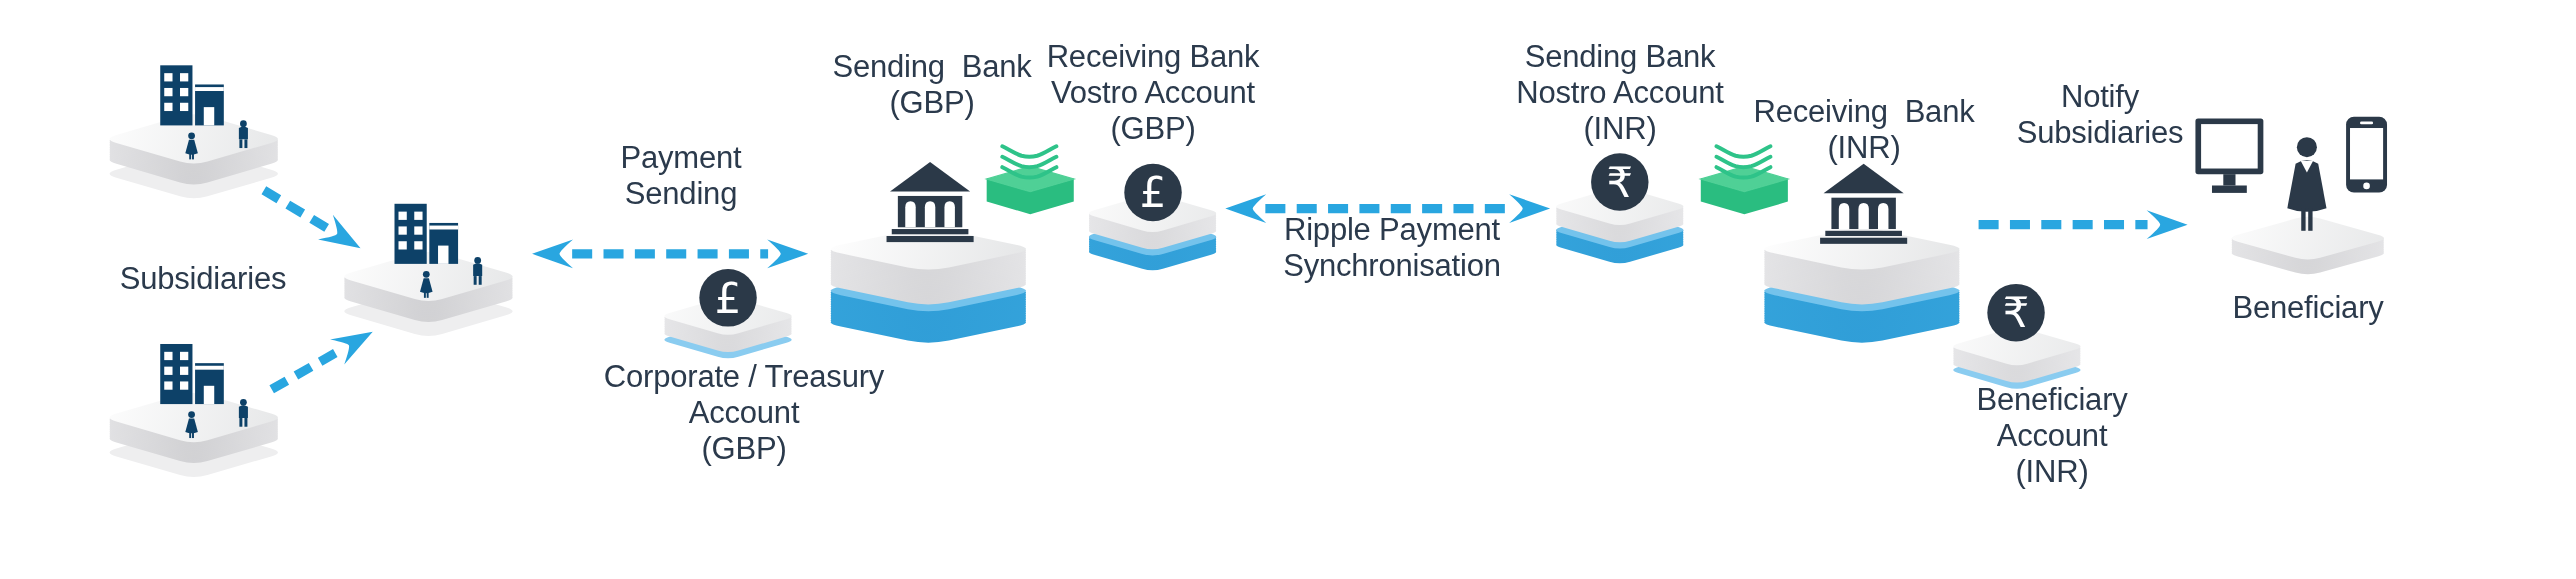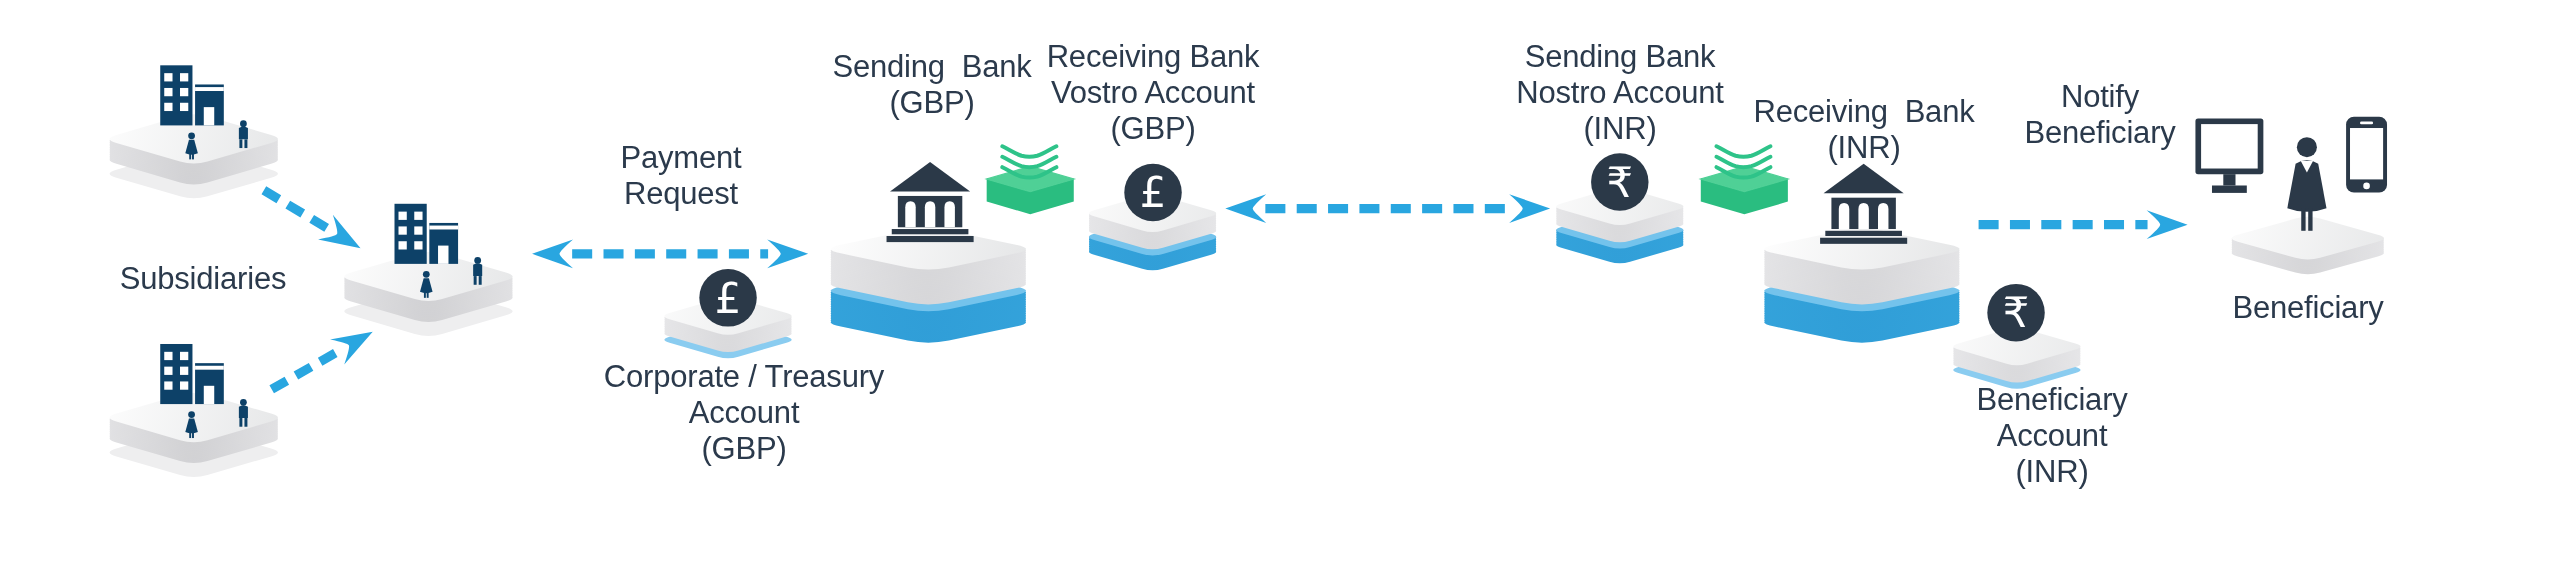--- a/index.html
+++ b/index.html
@@ -325,34 +325,36 @@
   <g>
     <use href="#platform-plain" x="2650" y="247"></use>
     <use href="#icon-monitor" x="2521" y="136"></use>
     <use href="#icon-phone" x="2694" y="134"></use>
     <use href="#p-woman-large" x="2649" y="265"></use>
   </g>
 </svg>
 
 <div class="label" style="left:203px;top:261px">Subsidiaries</div>
 <div class="label" style="left:681px;top:140px">Payment
-Request</div>
+Sending</div>
 <div class="label" style="left:744px;top:359px">Corporate / Treasury
 Account
 (GBP)</div>
 <div class="label" style="left:932px;top:49px">Sending  Bank
 (GBP)</div>
 <div class="label" style="left:1153px;top:39px">Receiving Bank
 Vostro Account
 (GBP)</div>
+<div class="label" style="left:1392px;top:212px">Ripple Payment
+Synchronisation</div>
 <div class="label" style="left:1620px;top:39px">Sending Bank
 Nostro Account
 (INR)</div>
 <div class="label" style="left:1864px;top:94px">Receiving  Bank
 (INR)</div>
 <div class="label" style="left:2100px;top:79px">Notify
-Beneficiary</div>
+Subsidiaries</div>
 <div class="label" style="left:2052px;top:382px">Beneficiary
 Account
 (INR)</div>
 <div class="label" style="left:2308px;top:290px">Beneficiary</div>
 </div>
 
 
 </body></html>

